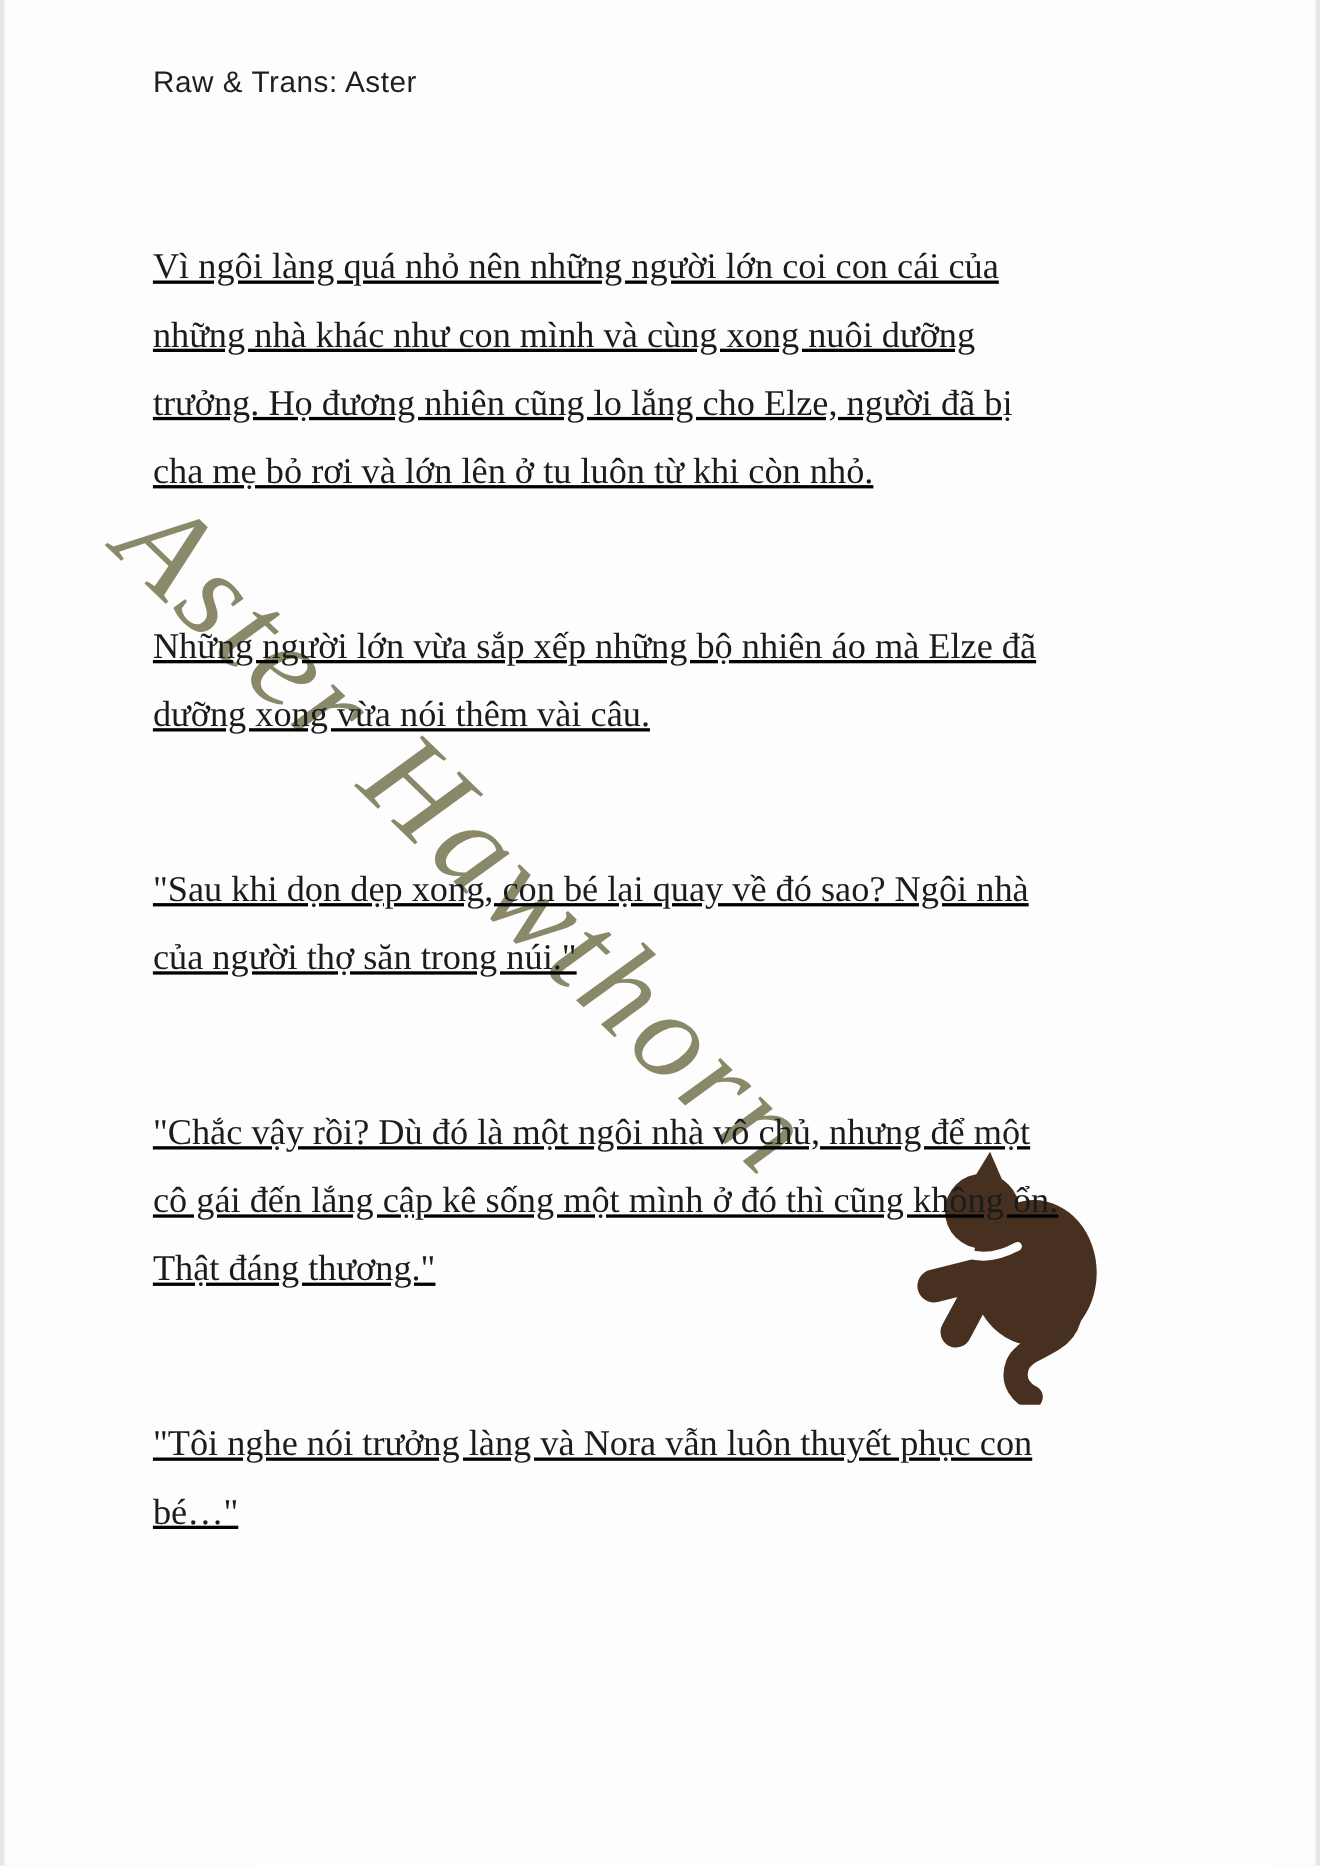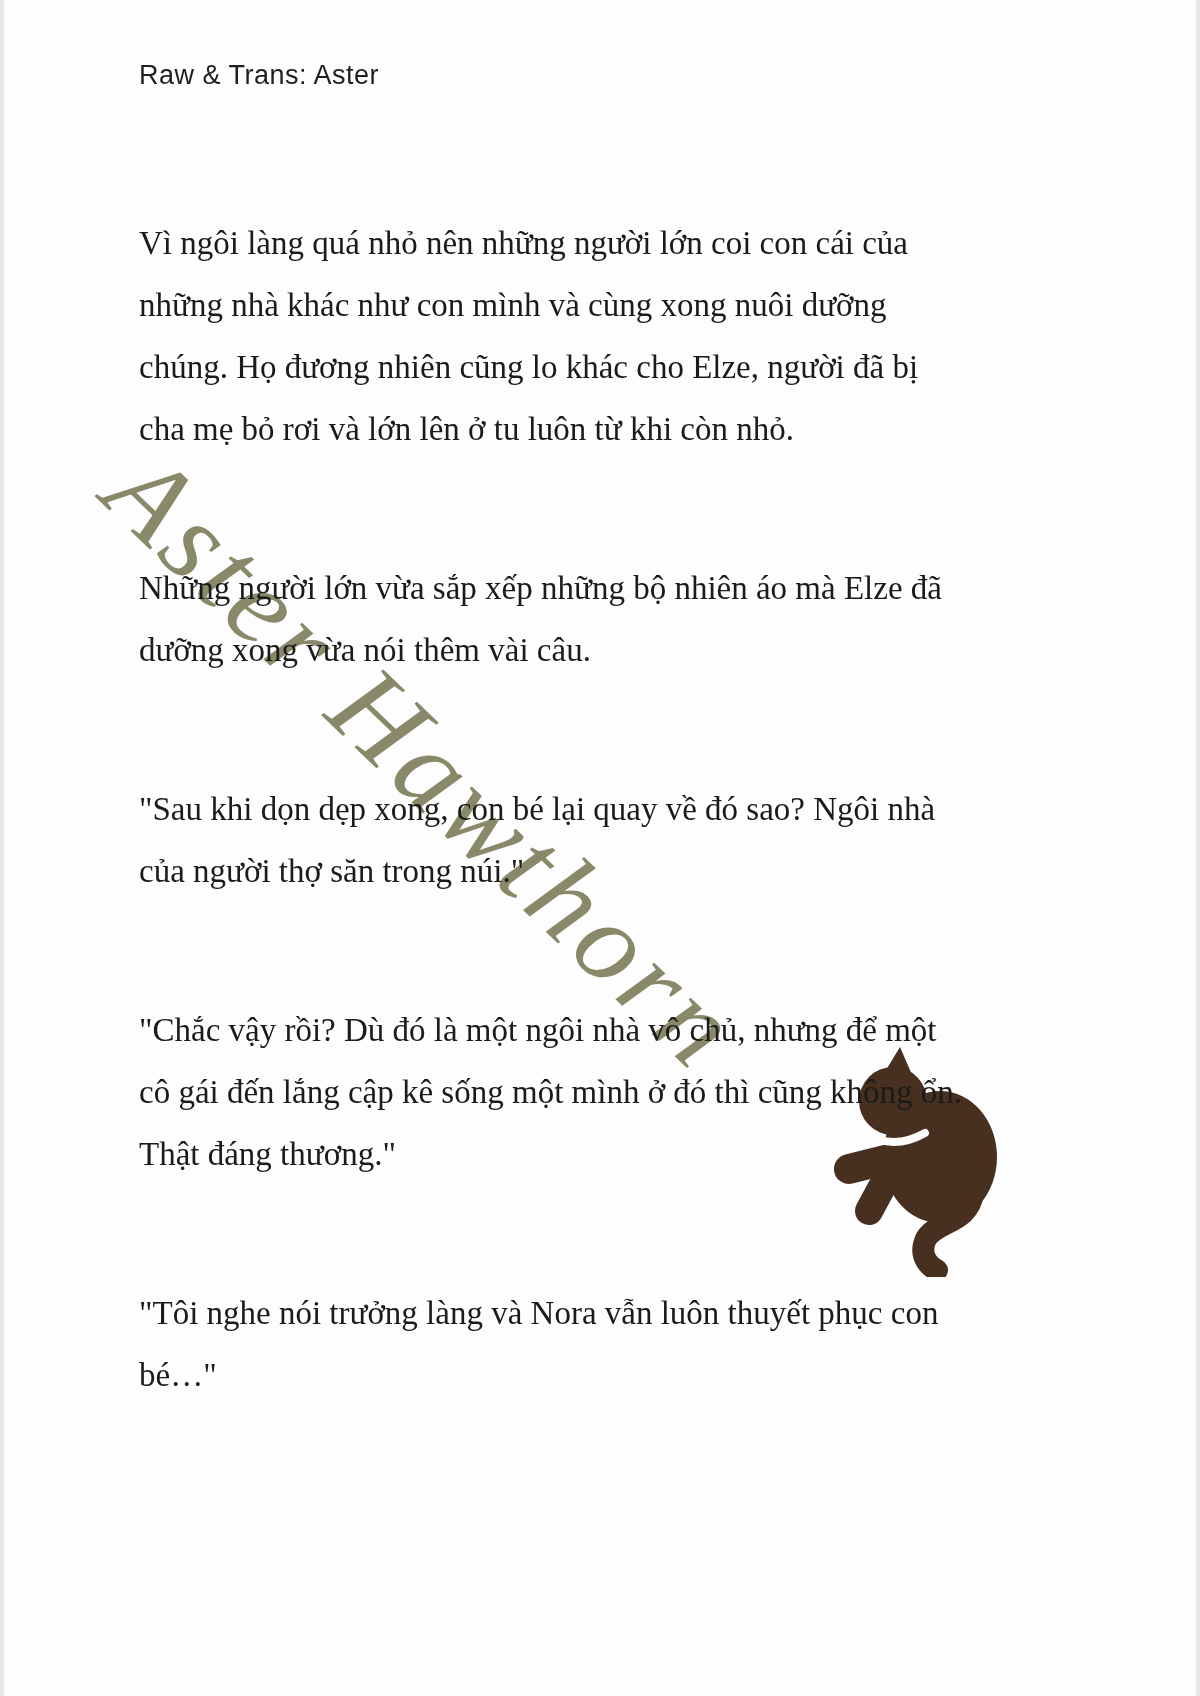--- a/index.html
+++ b/index.html
@@ -39,20 +39,21 @@
     position:absolute;
     left:823px;top:1043px;
     width:172px;height:234px;
     z-index:2;
   }
   .content{
     position:absolute;
     left:135px;top:212px;
     width:850px;
     z-index:3;
+    text-decoration:underline;
   }
   .paragraph{margin:0 0 97px 0;}
   .paragraph:last-child{margin-bottom:0;}
   .line{
     font-size:33px;
     line-height:62px;
     color:#1b1b1b;
     white-space:nowrap;
   }
 </style>
@@ -74,21 +75,21 @@
       <line x1="56" y1="142" x2="42" y2="168" stroke-width="28" stroke-linecap="round" fill="none" stroke="#47301f"></line>
       <path d="M146,150 C142,182 106,178 98,198 C92,214 103,224 110,227" stroke-width="22" fill="none" stroke-linecap="round" stroke="#47301f"></path>
     </g>
     <path d="M38,90 Q66,108 98,90" stroke="#fdfdfd" stroke-width="8" fill="none" stroke-linecap="round"></path>
   </svg>
 
   <div class="content">
       <div class="paragraph">
         <div class="line">Vì ngôi làng quá nhỏ nên những người lớn coi con cái của</div>
         <div class="line">những nhà khác như con mình và cùng xong nuôi dưỡng</div>
-        <div class="line">chúng. Họ đương nhiên cũng lo khác cho Elze, người đã bị</div>
+        <div class="line">trưởng. Họ đương nhiên cũng lo lắng cho Elze, người đã bị</div>
         <div class="line">cha mẹ bỏ rơi và lớn lên ở tu luôn từ khi còn nhỏ.</div>
       </div>
       <div class="paragraph">
         <div class="line">Những người lớn vừa sắp xếp những bộ nhiên áo mà Elze đã</div>
         <div class="line">dưỡng xong vừa nói thêm vài câu.</div>
       </div>
       <div class="paragraph">
         <div class="line">"Sau khi dọn dẹp xong, con bé lại quay về đó sao? Ngôi nhà</div>
         <div class="line">của người thợ săn trong núi."</div>
       </div>

